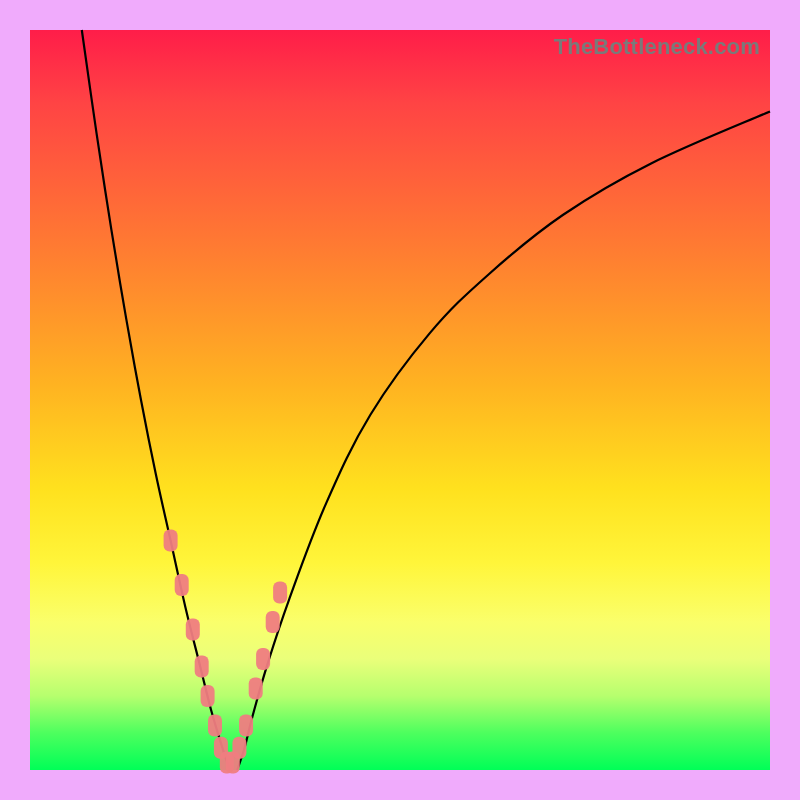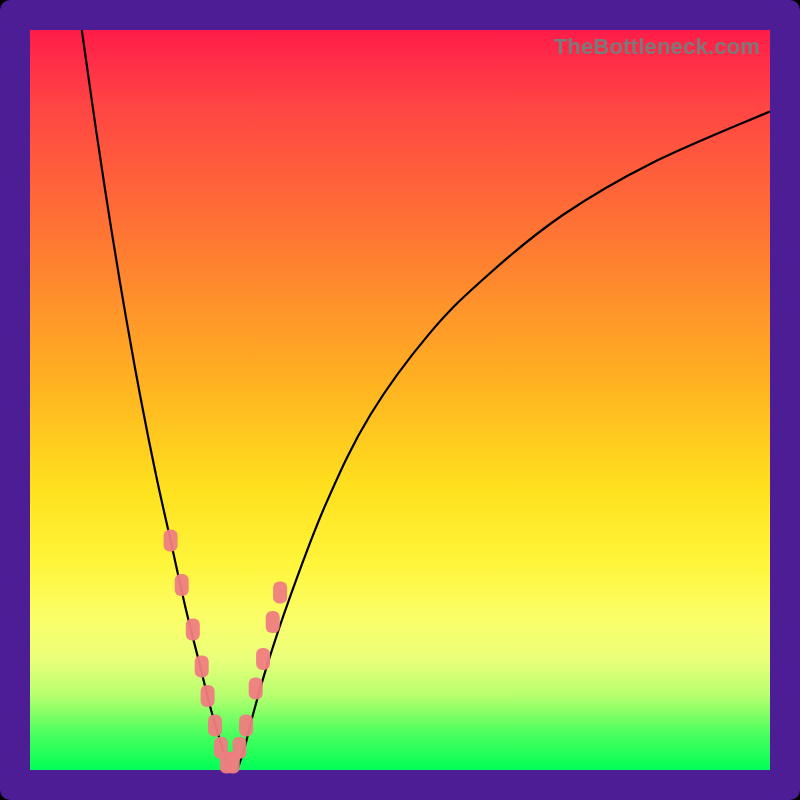--- a/index.html
+++ b/index.html
@@ -8,22 +8,21 @@
     width: 800px;
     height: 800px;
     background: #000;
     font-family: Arial, Helvetica, sans-serif;
     overflow: hidden;
   }
   .frame {
     position: relative;
     width: 800px;
     height: 800px;
-    background: #4c1d95;
-    border-radius: 10px;
+    background: #f0abfc;
   }
   .plot {
     position: absolute;
     left: 30px;
     top: 30px;
     width: 740px;
     height: 740px;
     background: linear-gradient(
       to bottom,
       #ff1d49 0%,

